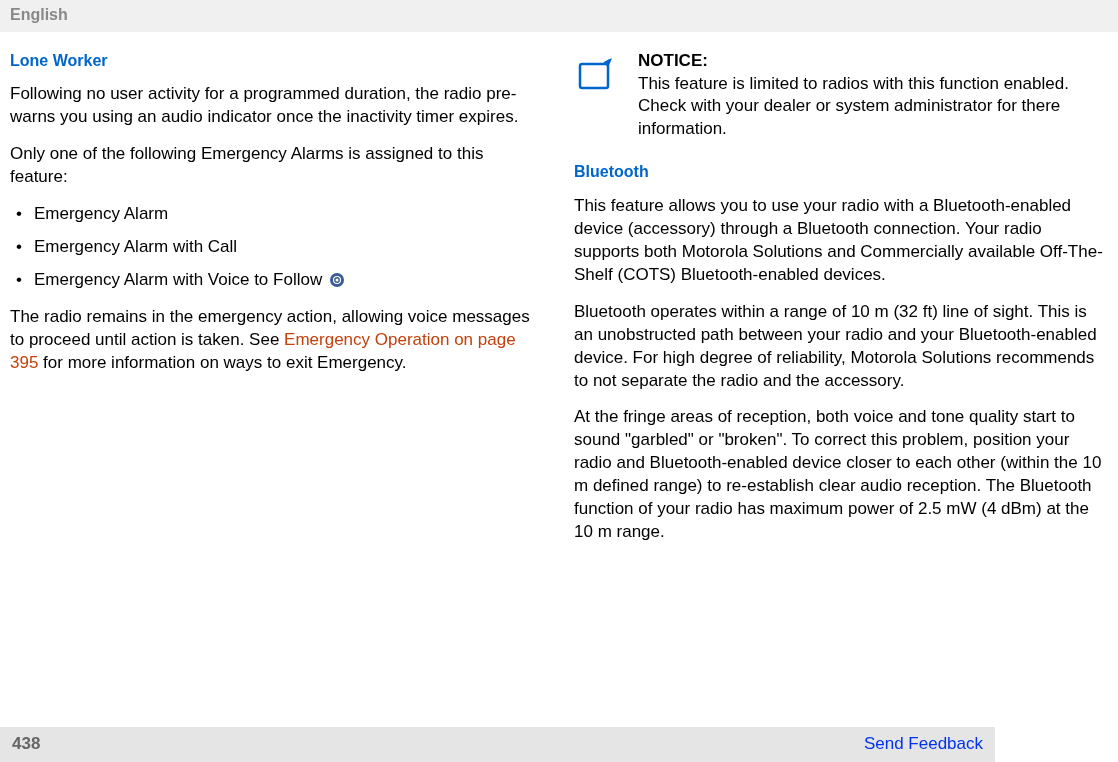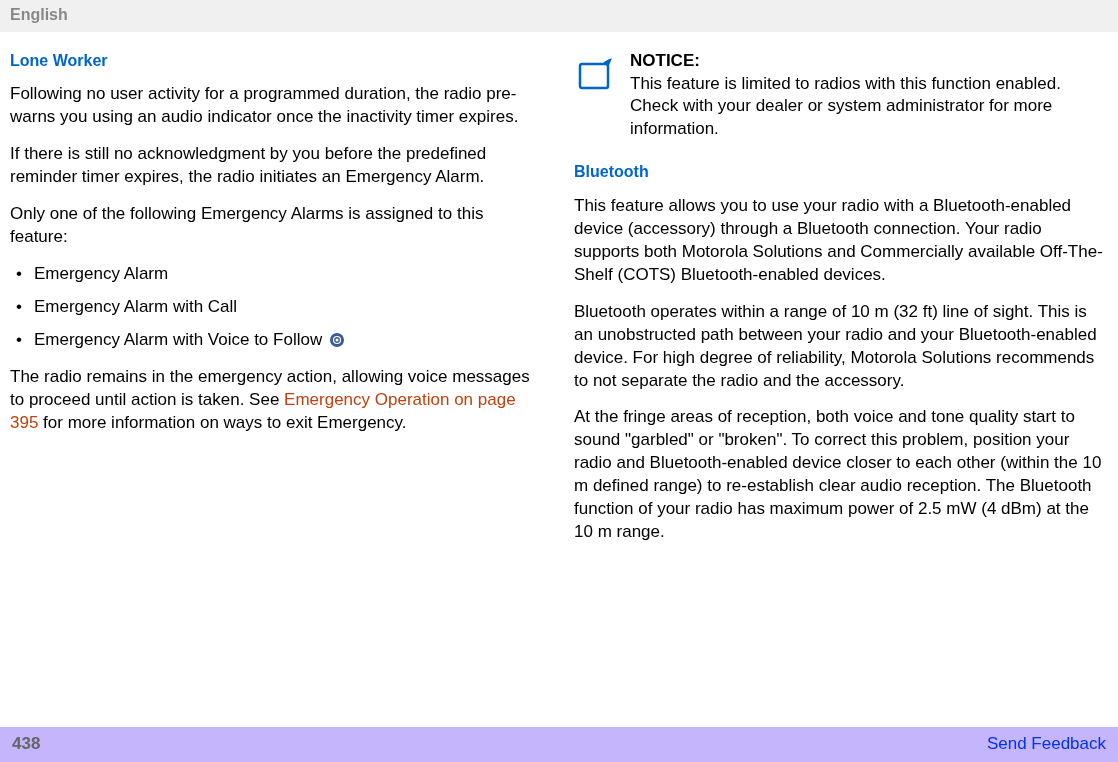--- a/index.html
+++ b/index.html
@@ -55,21 +55,21 @@
       position: absolute;
       left: 6px;
       top: 0;
     }
     .link {
       color: #c2410c;
       cursor: pointer;
     }
     .notice-block {
       display: flex;
-      gap: 12px;
+      gap: 20px;
       margin-bottom: 20px;
     }
     .notice-icon {
       width: 44px;
       height: 44px;
       flex-shrink: 0;
       margin-top: 2px;
     }
     .notice-text strong {
       display: block;
@@ -79,22 +79,22 @@
       width: 16px;
       height: 16px;
       vertical-align: middle;
       margin-left: 2px;
     }
     .footer-bar {
       position: absolute;
       bottom: 0;
       left: 0;
       right: 0;
-      width: 1118px;
-      background: #c4b5fd;
+      width: 995px;
+      background: #e5e5e5;
       padding: 6px 12px;
       display: flex;
       justify-content: space-between;
       font-size: 17px;
     }
     .page-number {
       font-weight: bold;
       color: #666;
     }
     .feedback-link {
@@ -106,21 +106,20 @@
 <body>
 
 <div class="header-bar">
   <span>English</span>
 </div>
 
 <div class="content">
   <div class="col">
     <h2>Lone Worker</h2>
     <p>Following no user activity for a programmed duration, the radio pre-warns you using an audio indicator once the inactivity timer expires.</p>
-    <p>If there is still no acknowledgment by you before the predefined reminder timer expires, the radio initiates an Emergency Alarm.</p>
     <p>Only one of the following Emergency Alarms is assigned to this feature:</p>
     <ul>
       <li><span>Emergency Alarm</span></li>
       <li><span>Emergency Alarm with Call</span></li>
       <li>
         <span>Emergency Alarm with Voice to Follow</span>
         <span class="inline-icon">
           <svg viewBox="0 0 16 16" fill="none">
             <circle cx="8" cy="8" r="7" fill="#3a5a9a"></circle>
             <circle cx="8" cy="8" r="3.5" fill="#3a5a9a" stroke="#fff" stroke-width="1.2"></circle>
@@ -138,21 +137,21 @@
     <div class="notice-block">
       <span class="notice-icon">
         <svg viewBox="0 0 44 44" fill="none">
           <rect x="6" y="12" width="28" height="24" rx="2" stroke="#0066cc" stroke-width="2.5" fill="none"></rect>
           <path d="M30 10 L38 6 L34 16 Z" fill="#0066cc"></path>
           <line x1="30" y1="12" x2="36" y2="8" stroke="#0066cc" stroke-width="2.5"></line>
         </svg>
       </span>
       <div class="notice-text">
         <strong>NOTICE:</strong>
-        <span>This feature is limited to radios with this function enabled. Check with your dealer or system administrator for more information.</span>
+        <span>This feature is limited to radios with this function enabled. Check with your dealer or system administrator for there information.</span>
       </div>
     </div>
     <h2>Bluetooth</h2>
     <p>This feature allows you to use your radio with a Bluetooth-enabled device (accessory) through a Bluetooth connection. Your radio supports both Motorola Solutions and Commercially available Off-The-Shelf (COTS) Bluetooth-enabled devices.</p>
     <p>Bluetooth operates within a range of 10 m (32 ft) line of sight. This is an unobstructed path between your radio and your Bluetooth-enabled device. For high degree of reliability, Motorola Solutions recommends to not separate the radio and the accessory.</p>
     <p>At the fringe areas of reception, both voice and tone quality start to sound "garbled" or "broken". To correct this problem, position your radio and Bluetooth-enabled device closer to each other (within the 10 m defined range) to re-establish clear audio reception. The Bluetooth function of your radio has maximum power of 2.5 mW (4 dBm) at the 10 m range.</p>
   </div>
 </div>
 
 <div class="footer-bar">

